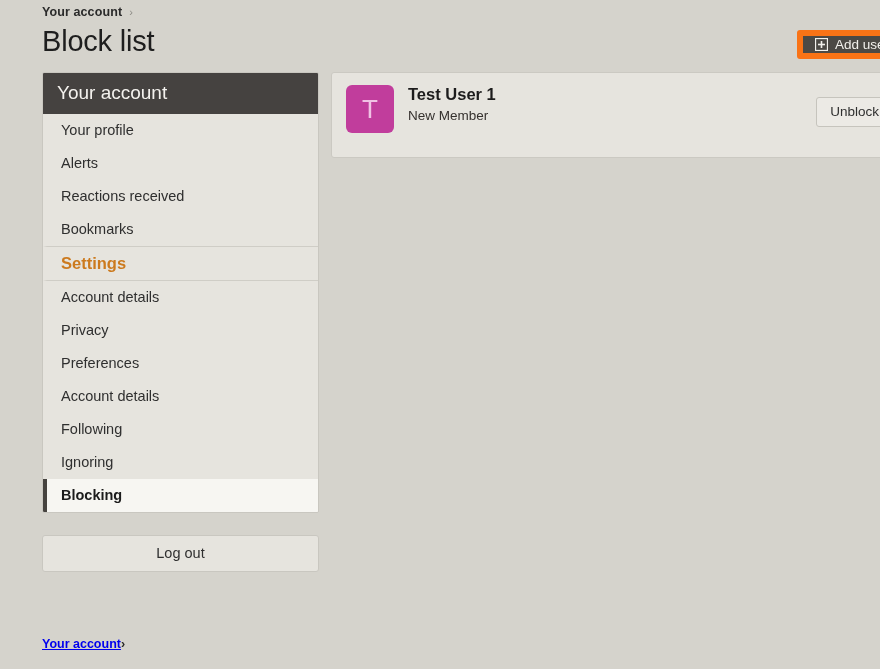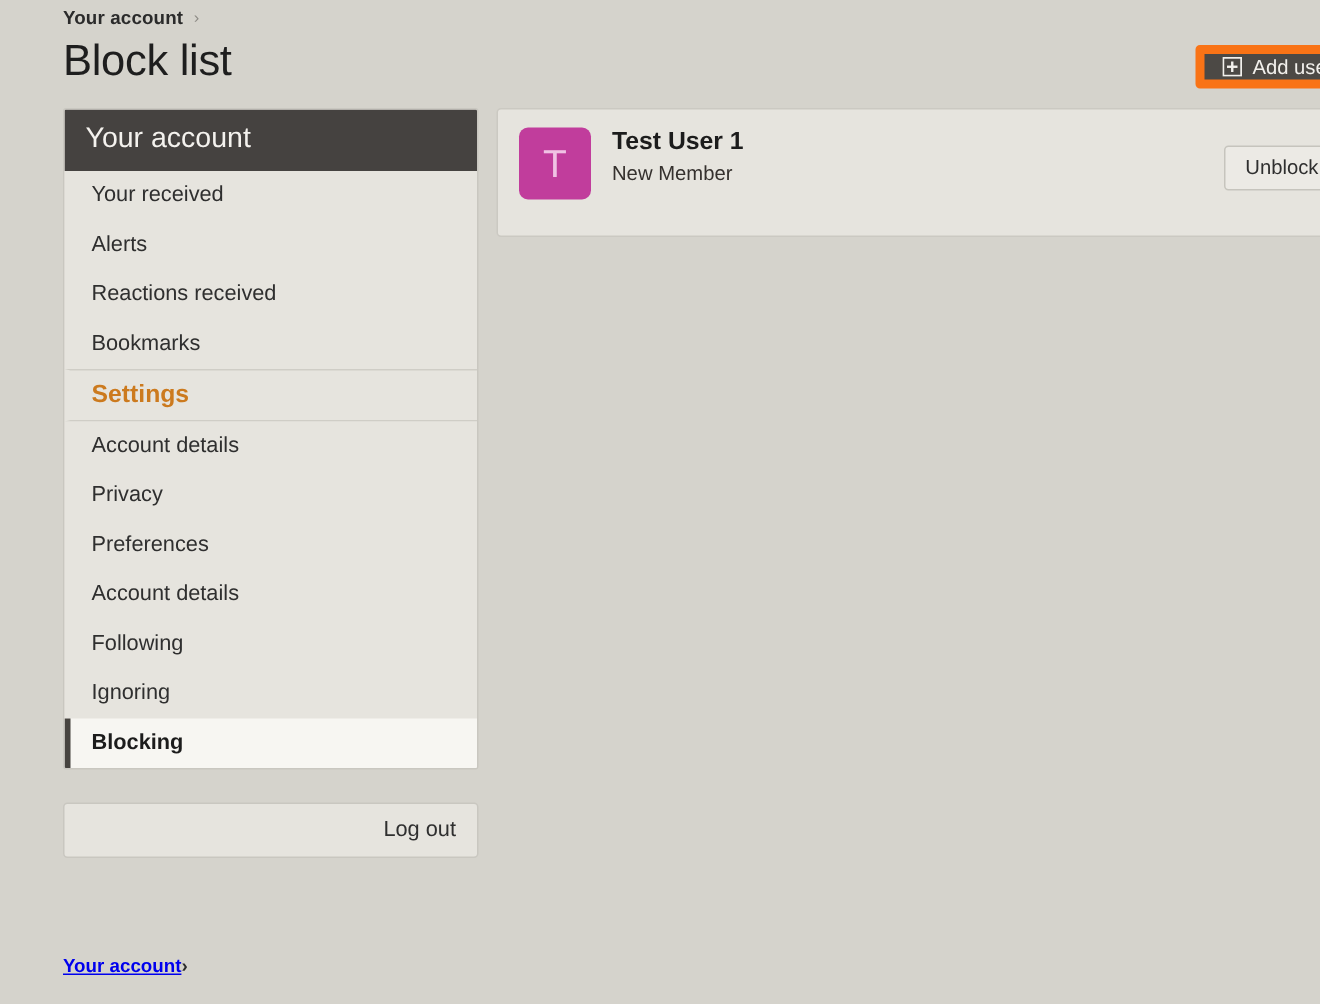--- a/index.html
+++ b/index.html
@@ -138,21 +138,21 @@
     background: #f7f6f2;
     font-weight: bold;
     color: #1c1c1c;
     border-left: 4px solid #46433f;
   }
 
   .logout-wrap { margin-top: 22px; }
   .logout-btn {
     display: block;
     width: 100%;
-    text-align: right;
+    text-align: center;
     padding: 9px 14px;
     font-size: 14.5px;
     font-family: "Liberation Sans", sans-serif;
     color: #2f2f2f;
     background: #e6e4de;
     border: 1px solid #c9c7c0;
     border-radius: 3px;
     cursor: pointer;
     line-height: 17px;
   }
@@ -257,21 +257,21 @@
       <span>Add user</span>
     </button>
   </div>
 
   <div class="content">
 
     <aside class="sidebar">
       <div class="side-block">
         <div class="side-header">Your account</div>
         <nav class="side-list">
-          <a class="side-item" href="#">Your received</a>
+          <a class="side-item" href="#">Your profile</a>
           <a class="side-item" href="#">Alerts</a>
           <a class="side-item" href="#">Reactions received</a>
           <a class="side-item" href="#">Bookmarks</a>
           <div class="side-item section">Settings</div>
           <a class="side-item" href="#">Account details</a>
           <a class="side-item" href="#">Privacy</a>
           <a class="side-item" href="#">Preferences</a>
           <a class="side-item" href="#">Account details</a>
           <a class="side-item" href="#">Following</a>
           <a class="side-item" href="#">Ignoring</a>

